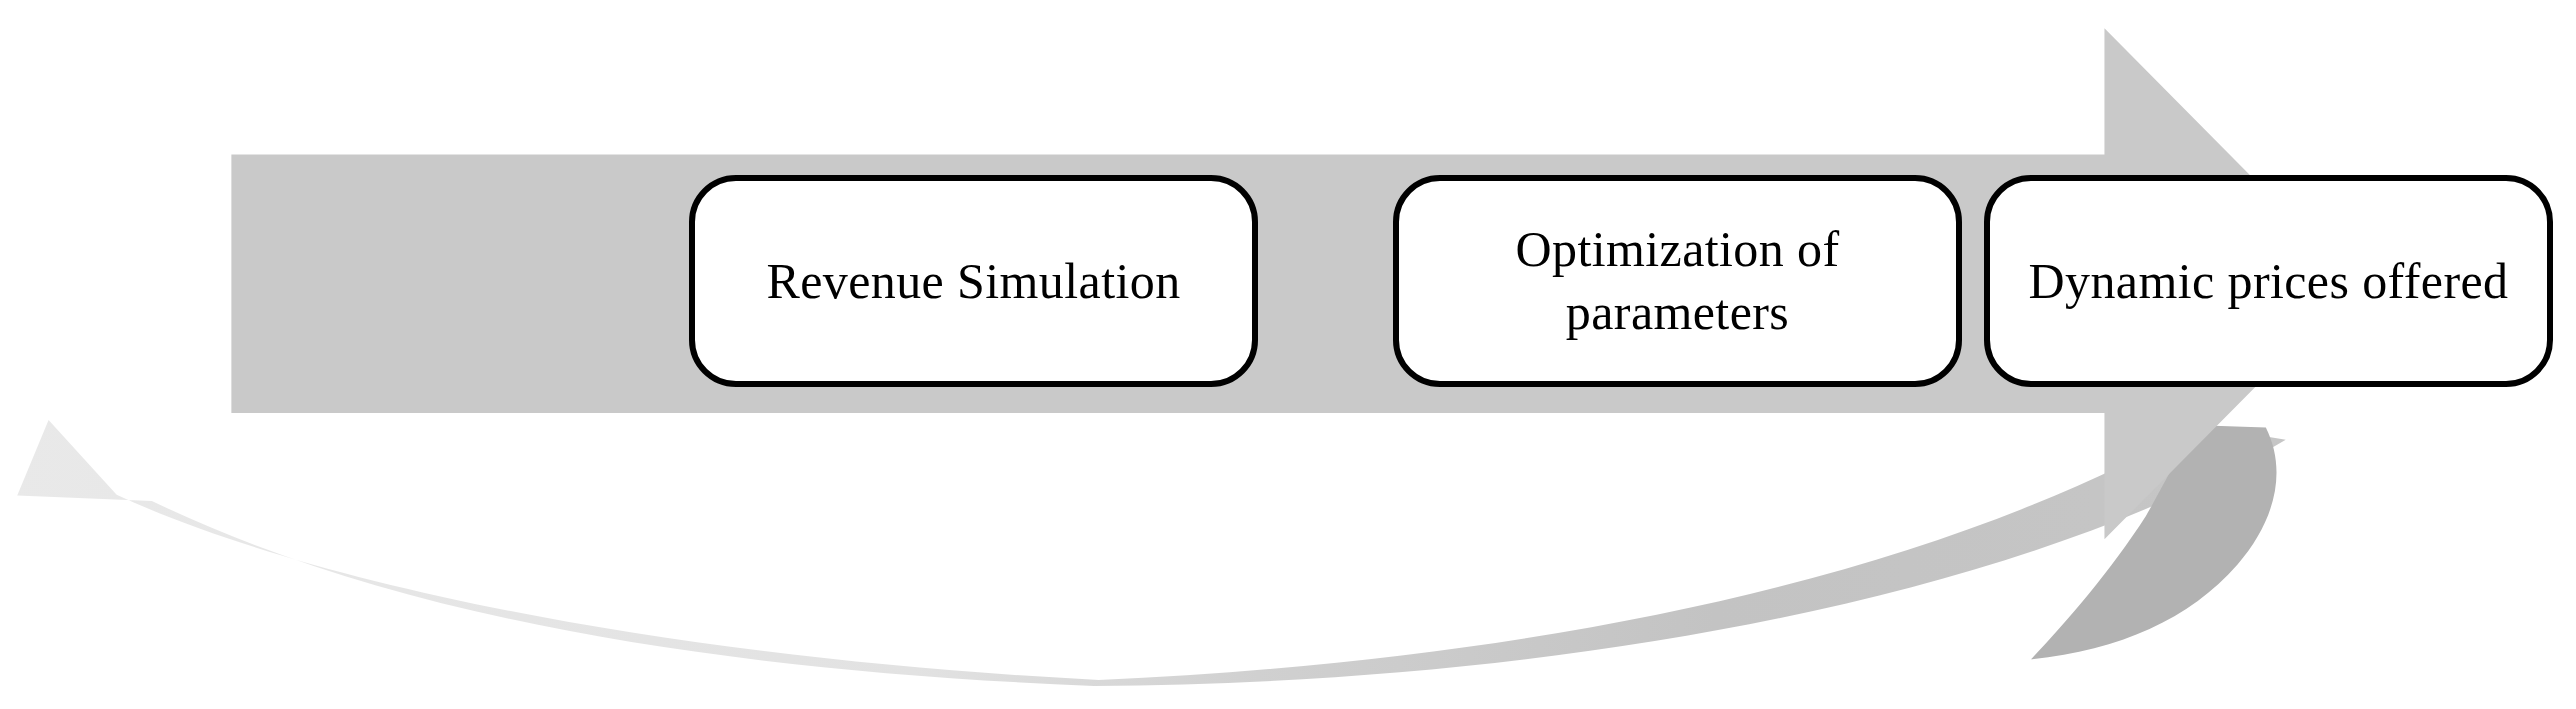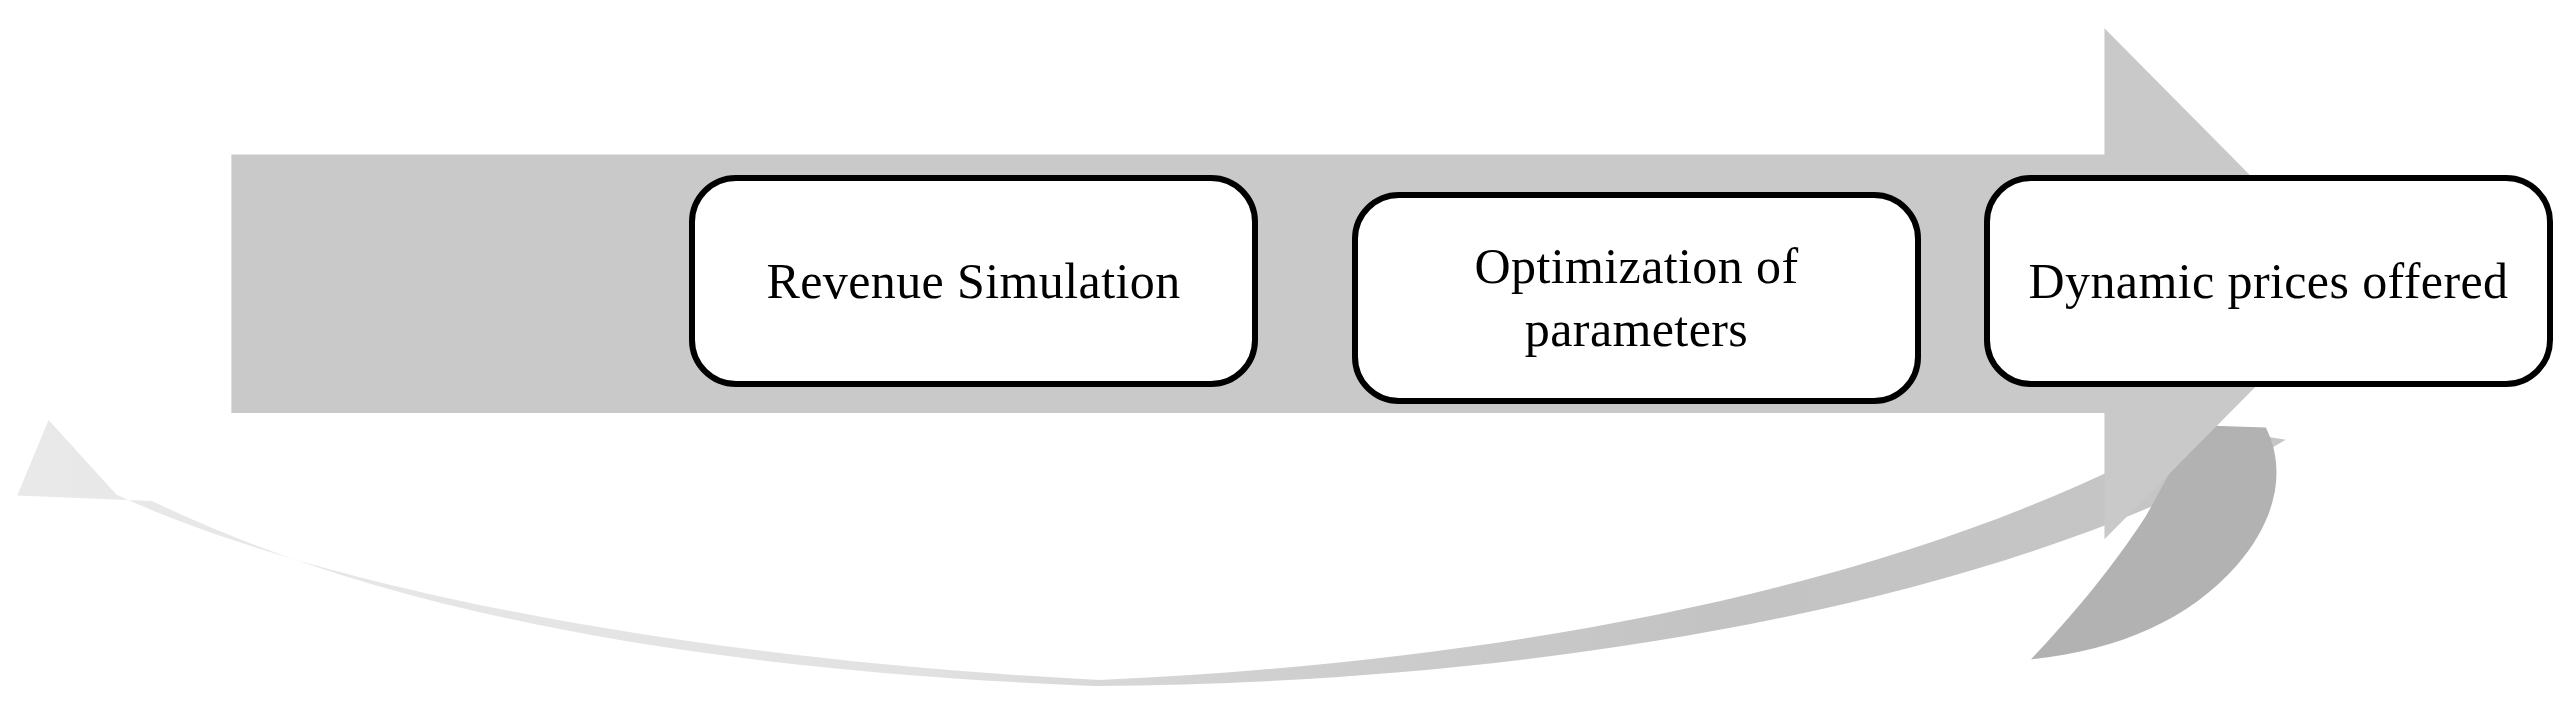--- a/index.html
+++ b/index.html
@@ -39,21 +39,21 @@
   }
   .step-box .label {
     font-size: 50px;
     line-height: 1.26;
     color: #000000;
     padding: 0 23px;
     letter-spacing: 0.4px;
   }
   .box-1 { left: 37px; }
   .box-2 { left: 689px; }
-  .box-3 { left: 1352px; margin-top: 17px; }
+  .box-3 { left: 1393px; }
   .box-4 { left: 1984px; justify-content: center; }
 </style>
 </head>
 <body>
 
 <div class="canvas">
 
   <svg class="bg-art" viewBox="0 0 3367 927" xmlns="http://www.w3.org/2000/svg">
     <defs>
       <linearGradient id="swooshGrad" gradientUnits="userSpaceOnUse" x1="0" y1="700" x2="2990" y2="700">

